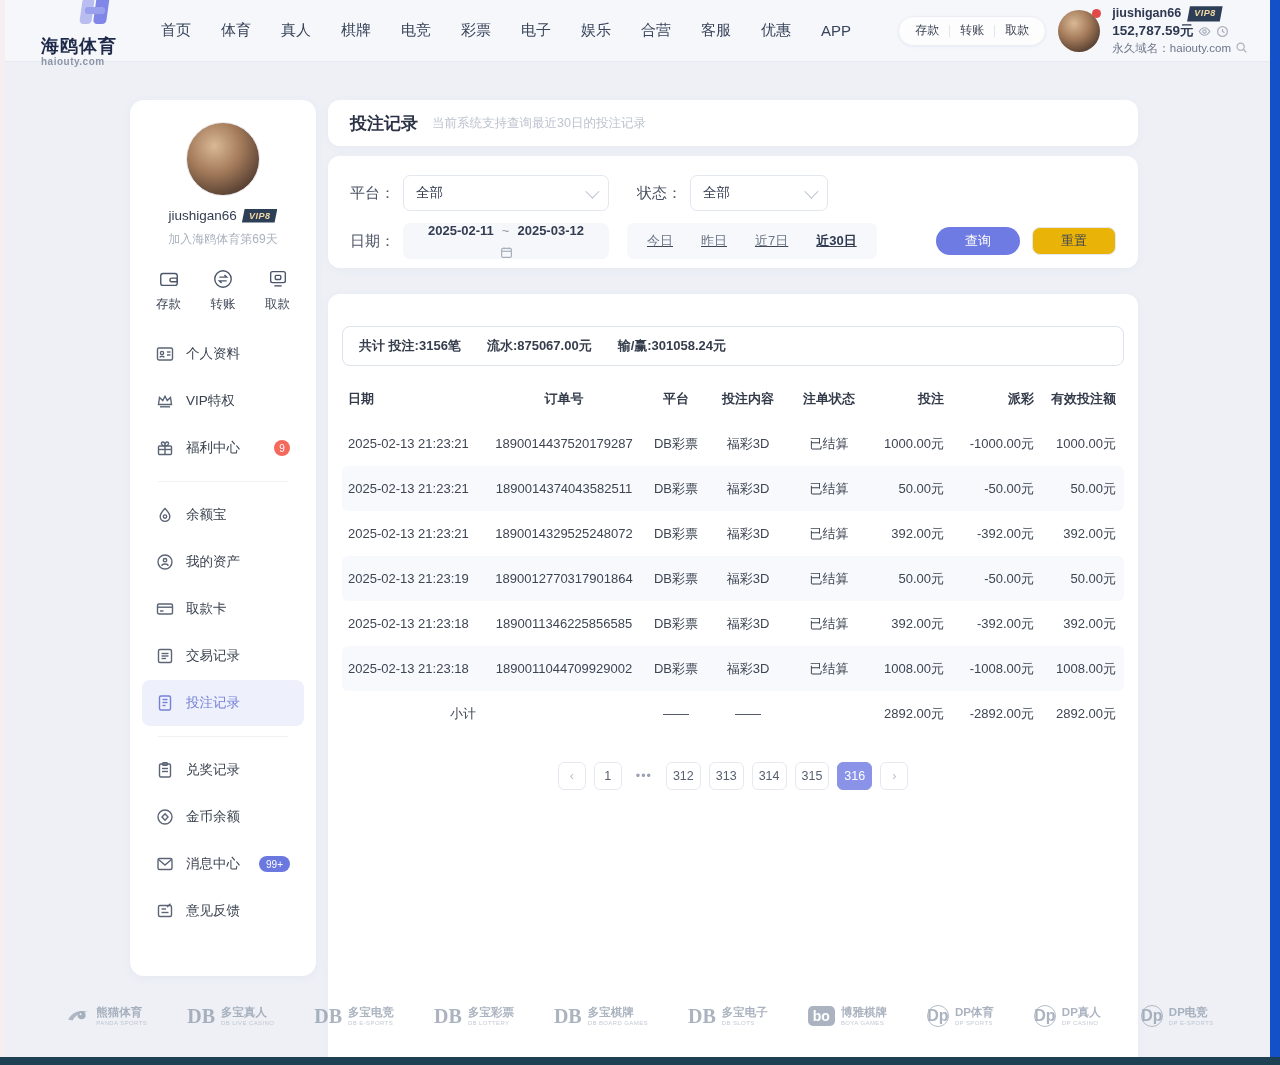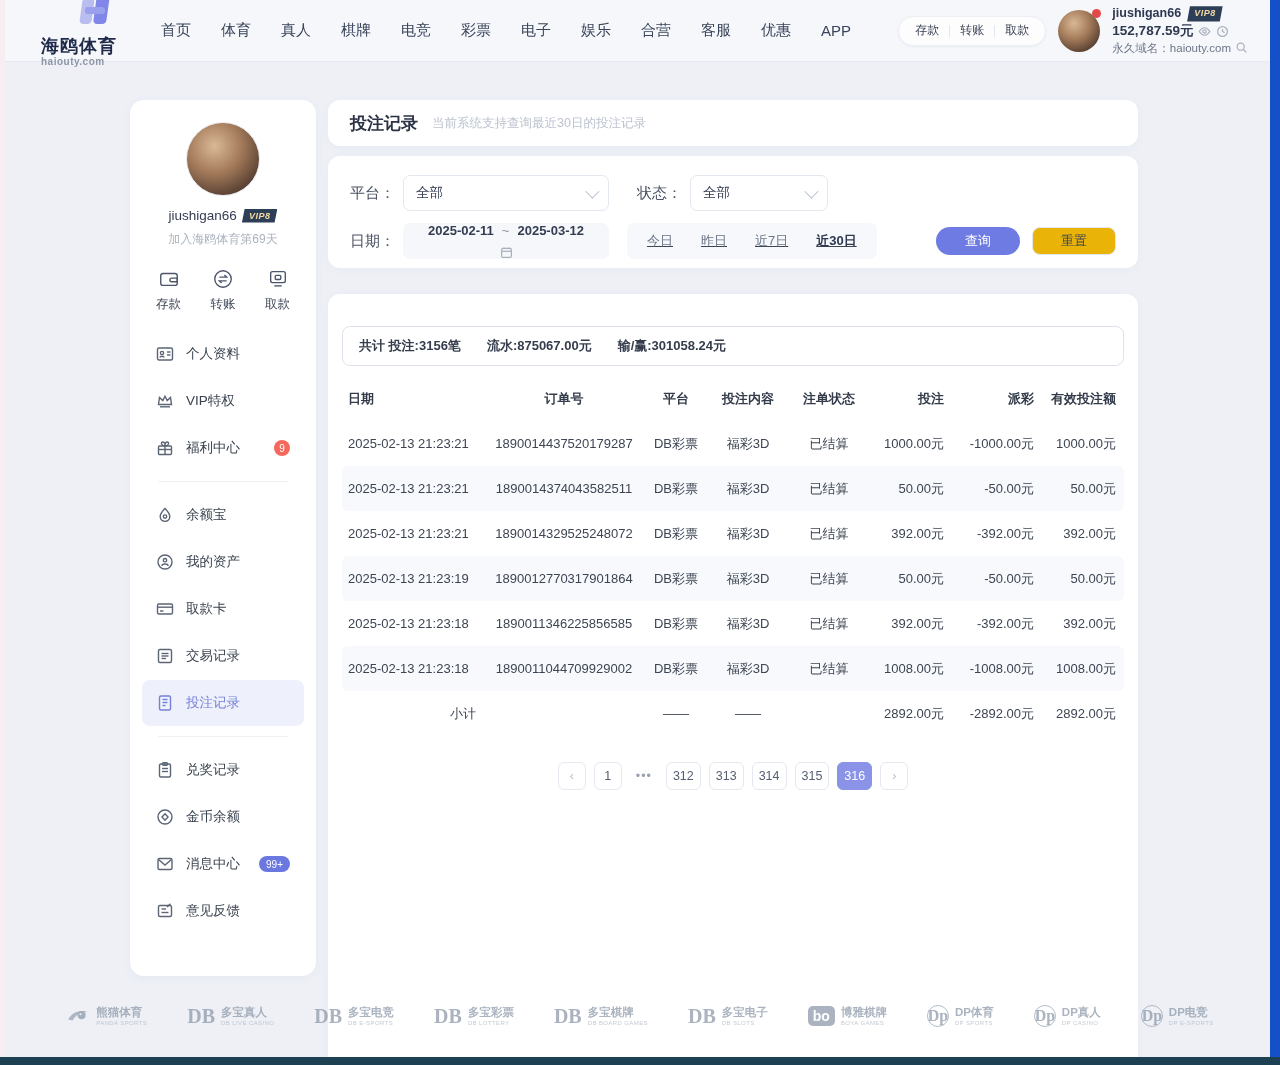--- a/index.html
+++ b/index.html
@@ -132,21 +132,21 @@
 
   
   .footer { position:absolute; left:0; bottom:24px; width:1280px; height:50px; display:flex; align-items:center;
             justify-content:center; gap:40px; }
   .f-logo { display:flex; align-items:center; gap:6px; opacity:0.75; }
   .f-mark { font-family:"Liberation Serif","DejaVu Serif",serif; font-size:20px; font-weight:bold; color:#8e9aaa; line-height:1; }
   .f-mark.boxed { font-family:"Liberation Sans",sans-serif; font-size:14px; color:#fff; background:#8e9aaa;
                   border-radius:5px; padding:3px 5px; font-weight:bold; }
   .f-mark.circled { font-size:16px; color:#8e9aaa; border:1.5px solid #9aa5b4; border-radius:50%;
                     width:22px; height:22px; display:flex; align-items:center; justify-content:center;
-                    font-family:Liberation Serif, serif; }
+                    font-family:Liberation Sans, sans-serif; }
   .f-name { font-size:11.5px; color:#8e9aaa; font-weight:bold; line-height:1.2; }
   .f-sub { font-size:6px; color:#aeb8c5; letter-spacing:0.4px; }
   .panda-ico { width:24px; height:18px; }
 
   svg.gico * { stroke:#6c7688; stroke-width:1.5; fill:none; }
 </style>
 </head>
 <body>
 
 <div id="app">

